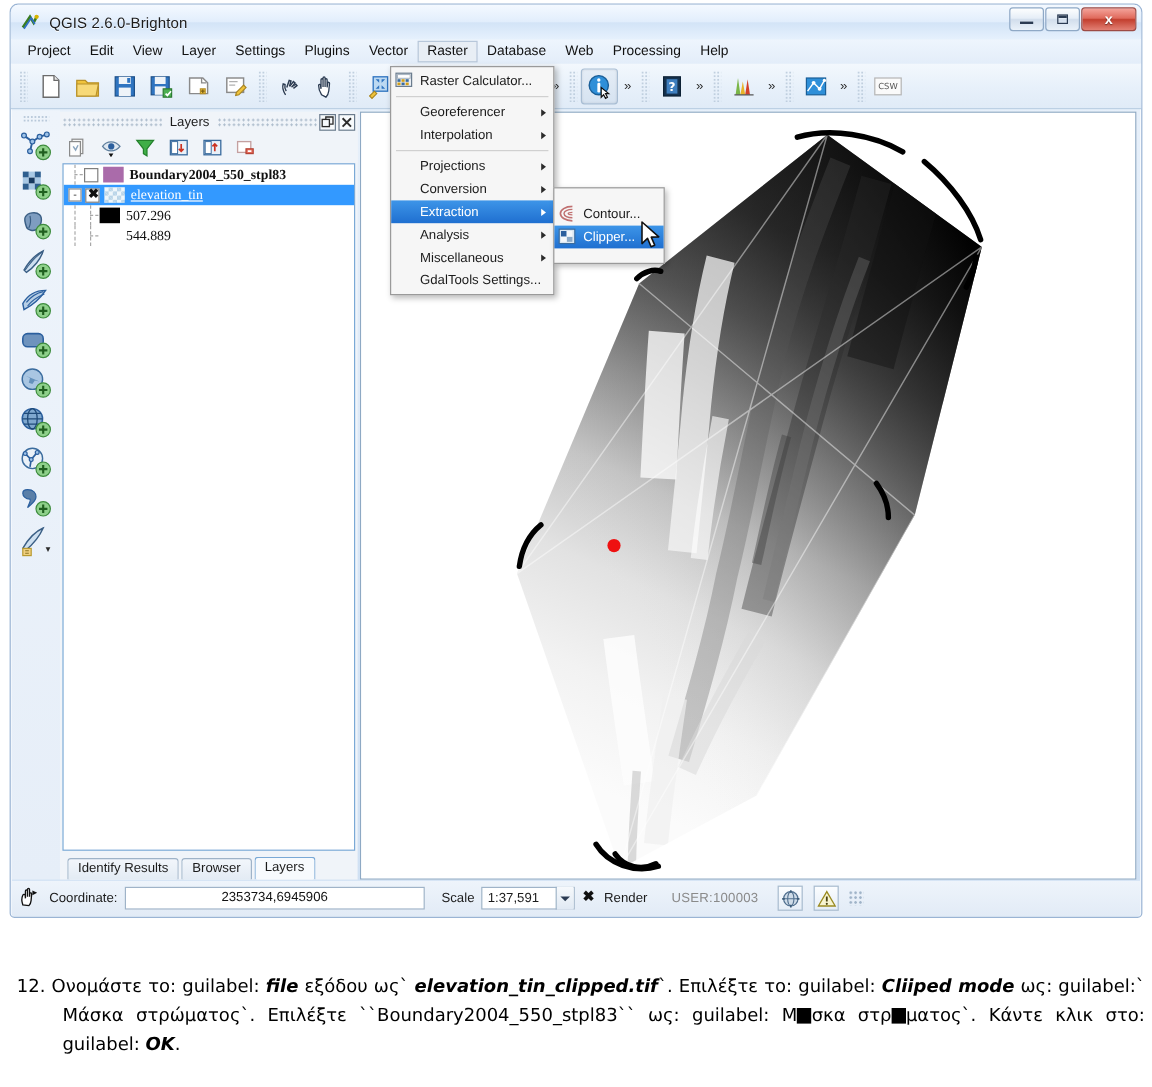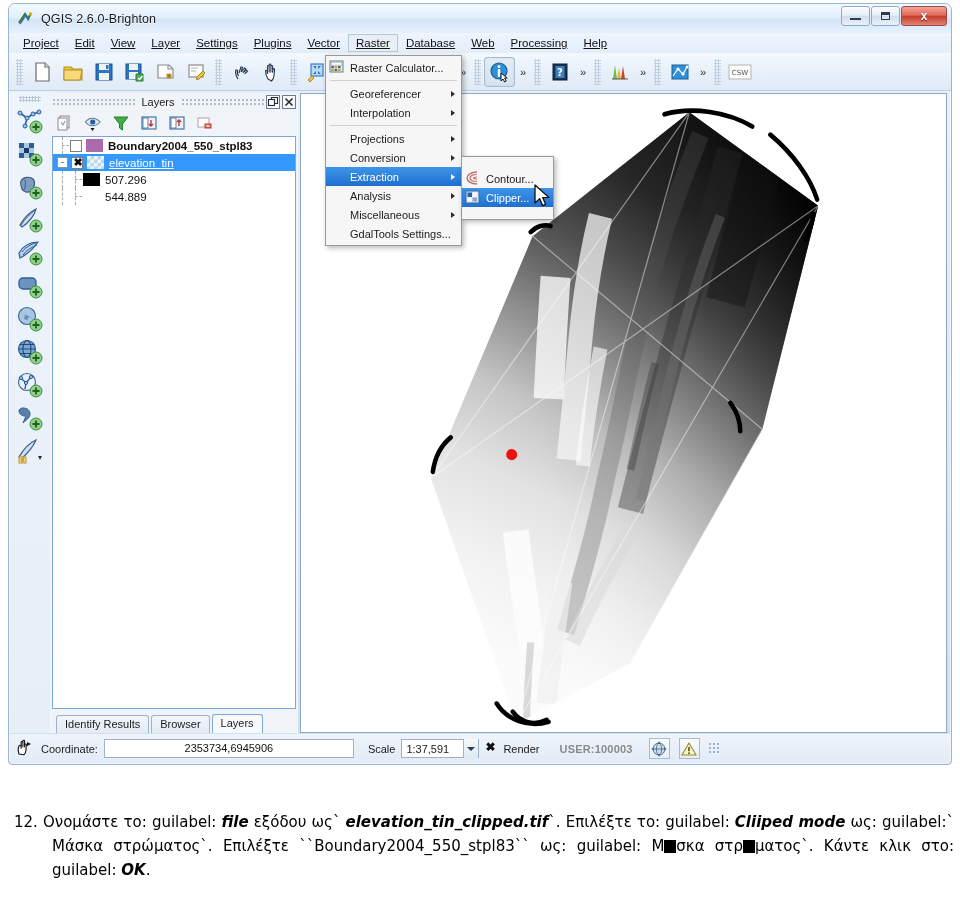--- a/index.html
+++ b/index.html
@@ -68,21 +68,20 @@
     display: flex; align-items: center;
     padding-left: 6px;
     background: linear-gradient(180deg,#eef5fd 0%, #e3edf9 100%);
     font-size: 11.5px; color: #111;
     position: relative;
   }
   #menubar .menu-item {
     padding: 2px 7px;
     white-space: nowrap;
     border: 1px solid transparent;
-    text-decoration: underline;
   }
   #menubar .menu-item.active {
     background: #e8eef5;
     border: 1px solid #b7c7da;
   }
 
   
   #toolbar {
     height: 38px;
     display: flex; align-items: center;
@@ -241,21 +240,21 @@
       linear-gradient(45deg,#b9d4e8 25%, #eef6fb 25%, #eef6fb 75%, #b9d4e8 75%);
     background-size: 7px 7px;
     background-position: 0 0, 3.5px 3.5px;
   }
   .swatch.black { background: #000; }
   .dot-sym {
     width: 11px; height: 11px; border-radius: 50%;
     background: #6aa84f; border: 1px solid #3d6b2b;
     flex: 0 0 auto; margin-right: 5px;
   }
-  .node-label { color: #111; }
+  .node-label { color: #111; font-family: Liberation Serif, serif; }
   .node-label.bold { font-weight: bold; }
 
   
   #dock-tabs {
     height: 22px;
     display: flex; align-items: flex-end;
     padding-left: 6px;
     gap: 2px;
   }
   .dock-tab {
@@ -372,21 +371,21 @@
     border-top:4px solid #2b3b52;
   }
   .render-chk {
     width: 12px; height: 12px;
     position: relative; flex: 0 0 auto;
   }
   .render-chk::after {
     content:"\2716"; position:absolute; left:0; top:-3px;
     font-size: 12px; font-weight: bold; color:#111;
   }
-  #user-crs { color:#8a8a8a; letter-spacing:.2px;font-weight:bold; }
+  #user-crs { color:#8a8a8a; letter-spacing:.2px; }
   .sb-icon-btn {
     width: 21px; height: 21px;
     border: 1px solid #a9bccf;
     background: linear-gradient(180deg,#fbfdff,#e6eef7);
     display:flex; align-items:center; justify-content:center;
     flex: 0 0 auto;
   }
   .grip-corner {
     width: 13px; height: 13px; margin-left: 2px; flex:0 0 auto;
     background-image: radial-gradient(circle, #9fb3c8 1px, transparent 1.2px);

